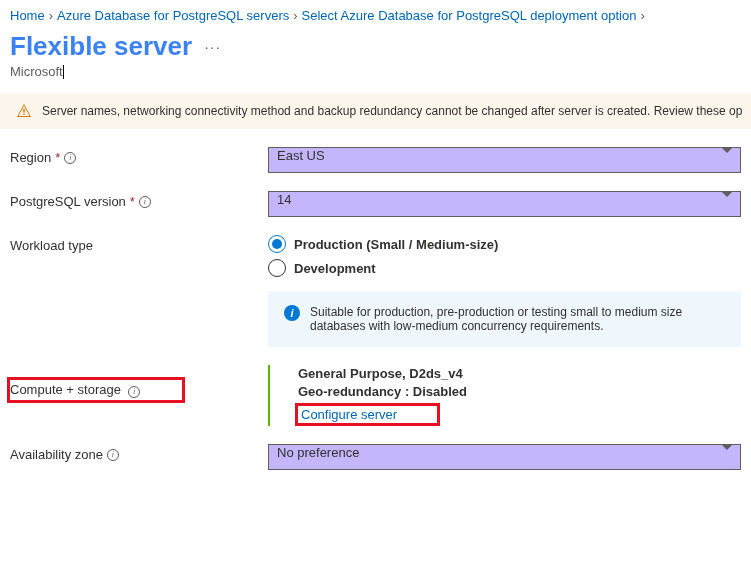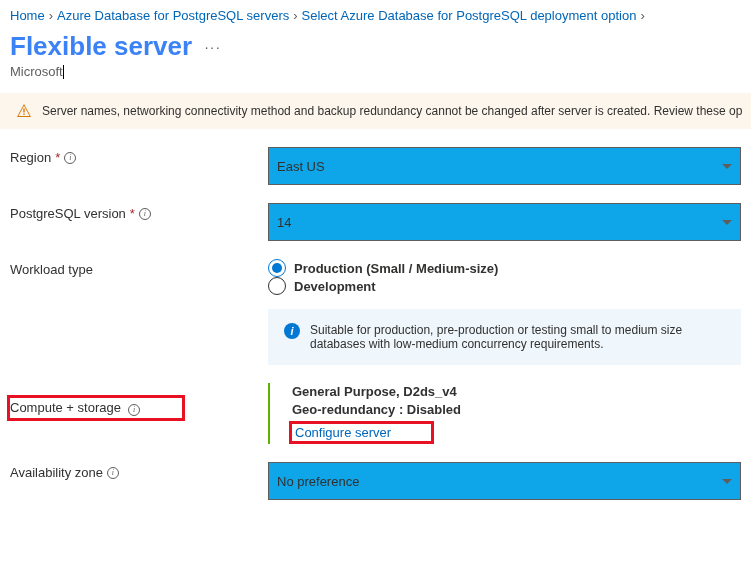--- a/index.html
+++ b/index.html
@@ -14,31 +14,31 @@
     .cursor-caret { width: 1px; height: 14px; background: #000; display: inline-block; }
     .banner { background: #fdf6ed; padding: 10px 16px; display: flex; align-items: center; gap: 10px; font-size: 12px; color: #323130; overflow: hidden; white-space: nowrap; }
     .warn-icon { flex-shrink: 0; }
     .form-area { padding: 18px 10px 10px 10px; }
     .form-row { display: flex; align-items: flex-start; margin-bottom: 18px; }
     .form-label { width: 258px; flex-shrink: 0; display: flex; align-items: center; gap: 4px; font-size: 13px; color: #323130; padding-top: 3px; }
     .req { color: #a4262c; }
     .info-icon { width: 12px; height: 12px; border: 1px solid #605e5c; border-radius: 50%; position: relative; display: inline-flex; align-items: center; justify-content: center; font-size: 8px; color: #605e5c; cursor: default; }
     .info-icon::after { content: "i"; font-style: italic; font-family: serif; }
     .form-control { flex: 1; }
-    .select { width: 100%; height: 38px; border: 1px solid #605e5c; padding: 0 8px; display: flex; align-items: center; justify-content: space-between; font-size: 13px; cursor: pointer; background: #0ea5e9; }
+    .select { width: 100%; height: 26px; border: 1px solid #605e5c; padding: 0 8px; display: flex; justify-content: space-between; font-size: 13px; cursor: pointer; background: #c4b5fd; }
     .chev-down { width: 0; height: 0; border-left: 5px solid transparent; border-right: 5px solid transparent; border-top: 5px solid #605e5c; }
-    .radio-group { display: flex; flex-direction: column; gap: 0; }
+    .radio-group { display: flex; flex-direction: column; gap: 6px; }
     .radio-item { display: flex; align-items: center; gap: 8px; cursor: pointer; }
     .radio { width: 18px; height: 18px; border: 1px solid #323130; border-radius: 50%; display: flex; align-items: center; justify-content: center; flex-shrink: 0; }
     .radio.checked { border-color: #0078d4; }
     .radio.checked::after { content: ""; width: 10px; height: 10px; background: #0078d4; border-radius: 50%; }
     .radio-label { font-weight: 700; font-size: 13px; }
     .info-banner { background: #eff6fc; padding: 14px 16px; display: flex; align-items: flex-start; gap: 10px; font-size: 12px; margin-top: 14px; }
     .info-banner-icon { width: 16px; height: 16px; border-radius: 50%; background: #0078d4; color: #fff; display: flex; align-items: center; justify-content: center; font-size: 11px; font-weight: bold; font-style: italic; flex-shrink: 0; }
-    .compute-block { border-left: 2px solid #5db300; padding-left: 22px; }
+    .compute-block { border-left: 2px solid #5db300; padding-left: 28px; }
     .compute-line { font-size: 13px; line-height: 1.4; }
     .bold { font-weight: 700; }
     .link { color: #0066b8; cursor: pointer; font-size: 13px; }
     .hl-red { border: 3px solid #e81123; }
     .hl-label { display: inline-block; padding: 2px 42px 2px 0; margin-left: -3px; }
     .hl-link { display: inline-block; padding: 1px 40px 1px 3px; margin-top: 2px; margin-left: -3px; }
   </style>
 </head>
 <body>
 

